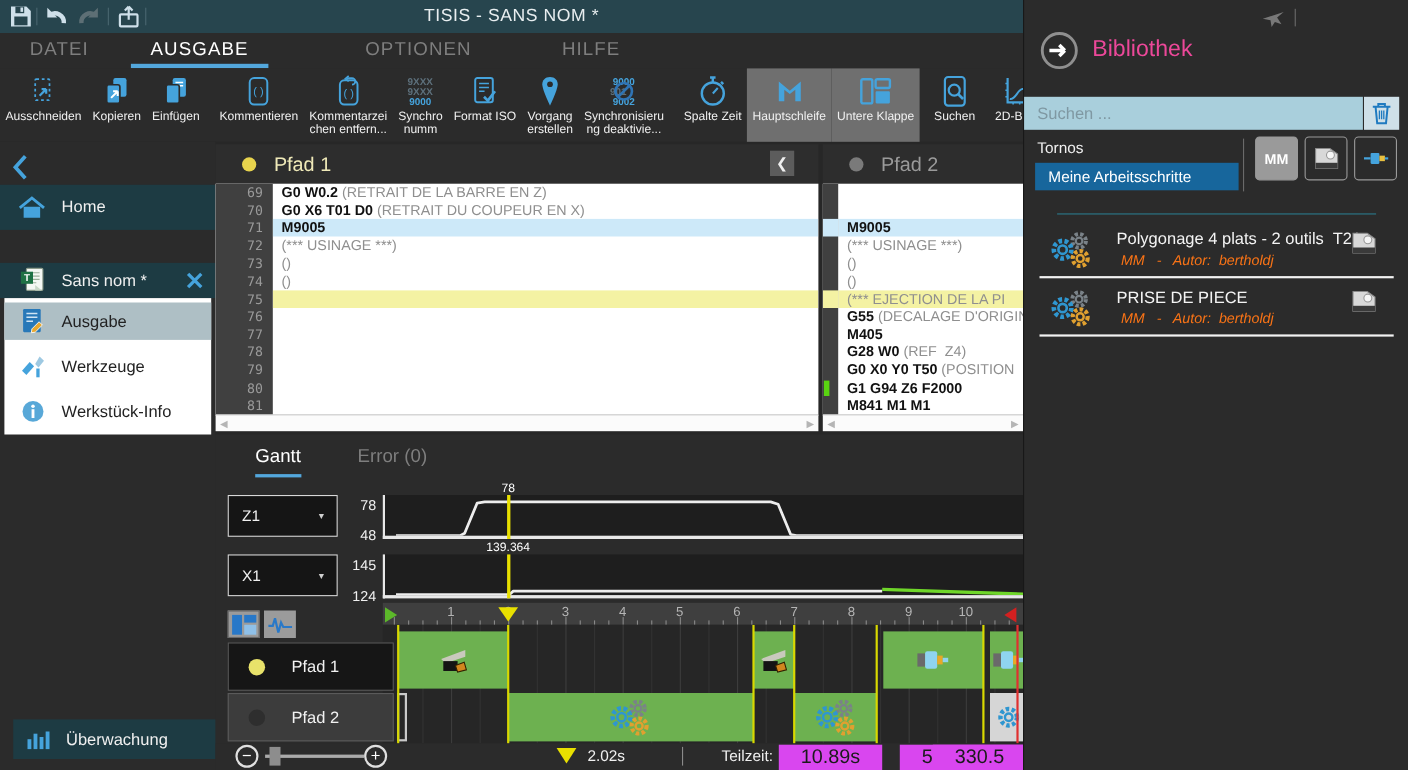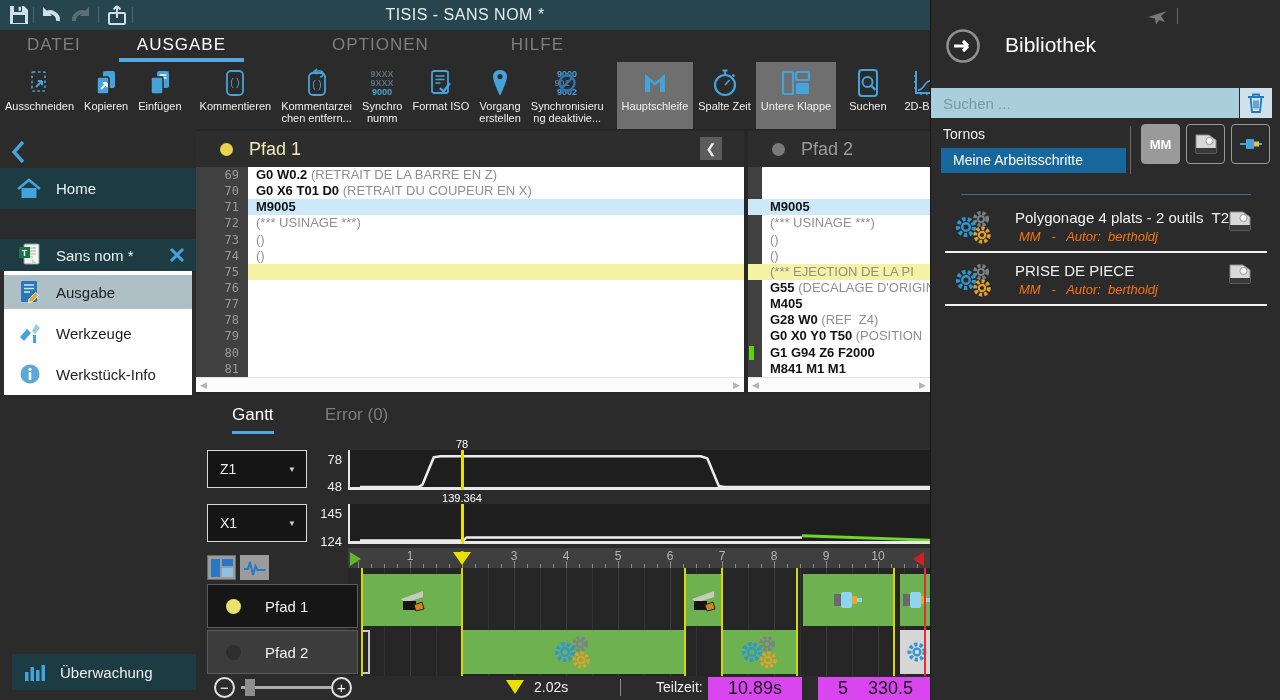--- a/index.html
+++ b/index.html
@@ -106,21 +106,21 @@
   #bstatus{position:absolute;left:0;top:281px;width:734px;height:24px;background:#2b2b2b;}
   .zoomcirc{position:absolute;top:1px;width:21px;height:21px;border:2px solid #e0e0e0;border-radius:50%;
     color:#fff;font-size:15px;line-height:17px;text-align:center;cursor:pointer;}
   #ztrack{position:absolute;left:45px;top:10px;width:90px;height:3px;background:#aaa;cursor:pointer;}
   #zhandle{position:absolute;left:49px;top:3px;width:10px;height:17px;background:#8d8d8d;cursor:pointer;}
   .stattext{position:absolute;color:#f0f0f0;font-size:14px;top:3px;}
   .badge{position:absolute;top:1px;background:#d946ef;color:#1a1a1a;font-size:18px;padding:1px 20px;}
 
   
   #rightpanel{left:930px;top:0;width:350px;height:700px;background:#2b2b2b;border-left:1px solid #181818;}
-  #lib-title{position:absolute;left:62px;top:33px;color:#ffffff;font-size:21px;margin-left:12px;}
+  #lib-title{position:absolute;left:62px;top:33px;color:#ec4899;font-size:21px;}
   #lib-search{position:absolute;left:0;top:88px;width:308px;height:30px;background:#a9cfdc;border:0;outline:0;
     font-size:15px;padding-left:12px;color:#27454e;}
   #lib-search::placeholder{color:#7f98a2;}
   #lib-trash{position:absolute;left:309px;top:88px;width:32px;height:30px;background:#cfe0e8;display:flex;
     align-items:center;justify-content:center;cursor:pointer;}
   #lib-source{position:absolute;left:12px;top:126px;color:#f0f0f0;font-size:14px;}
   #lib-selected{position:absolute;left:10px;top:148px;width:185px;height:25px;background:#17669c;color:#fff;
     font-size:14px;line-height:25px;padding-left:12px;cursor:pointer;}
   #lib-vsep{position:absolute;left:199px;top:126px;width:1px;height:48px;background:#6a6a6a;}
   .libbtn{position:absolute;top:124px;width:39px;height:40px;border:1px solid #9a9a9a;border-radius:4px;
@@ -287,41 +287,41 @@
             <circle cx="17" cy="15" r="7.5" fill="none" stroke="#2f74b5" stroke-width="2.4"></circle>
             <line x1="11.5" y1="20.5" x2="22.5" y2="9.5" stroke="#2f74b5" stroke-width="2.4"></line>
           </svg>
         </div>
         <div class="tlabel">
           <div>Synchronisieru</div>
           <div>ng deaktivie...</div>
         </div>
       </div>
       <div class="tsep"></div>
-      <div class="titem pressed">
-        <div class="ticon">
-          <svg width="28" height="28" viewBox="0 0 28 28" xmlns="http://www.w3.org/2000/svg">
-            <polygon points="4,23 4,5 14,13.5 24,5 24,23 19,23 19,12.5 14,16.5 9,12.5 9,23" fill="#45a3dc"></polygon>
-          </svg>
-        </div>
-        <div class="tlabel">
-          <div>Hauptschleife</div>
-        </div>
-      </div>
       <div class="titem">
         <div class="ticon">
           <svg width="28" height="30" viewBox="0 0 28 30" xmlns="http://www.w3.org/2000/svg">
             <circle cx="14" cy="17" r="10" fill="none" stroke="#45a3dc" stroke-width="2.2"></circle>
             <path d="M11.5 2.5h5M14 2.5v4" stroke="#45a3dc" stroke-width="2.2"></path>
             <path d="M21.5 6.5l2 2" stroke="#45a3dc" stroke-width="2.2"></path>
             <path d="M14 17l4.5-5" stroke="#45a3dc" stroke-width="1.8"></path>
           </svg>
         </div>
         <div class="tlabel">
           <div>Spalte Zeit</div>
+        </div>
+      </div>
+      <div class="titem pressed">
+        <div class="ticon">
+          <svg width="28" height="28" viewBox="0 0 28 28" xmlns="http://www.w3.org/2000/svg">
+            <polygon points="4,23 4,5 14,13.5 24,5 24,23 19,23 19,12.5 14,16.5 9,12.5 9,23" fill="#45a3dc"></polygon>
+          </svg>
+        </div>
+        <div class="tlabel">
+          <div>Hauptschleife</div>
         </div>
       </div>
       <div class="titem pressed">
         <div class="ticon">
           <svg width="30" height="26" viewBox="0 0 30 26" xmlns="http://www.w3.org/2000/svg">
             <rect x="2" y="2" width="10" height="22" rx="1.5" fill="none" stroke="#45a3dc" stroke-width="2.2"></rect>
             <rect x="15" y="2" width="13" height="8" rx="1.5" fill="none" stroke="#45a3dc" stroke-width="2.2"></rect>
             <rect x="15" y="13" width="13" height="11" rx="1" fill="#45a3dc"></rect>
           </svg>
         </div>

